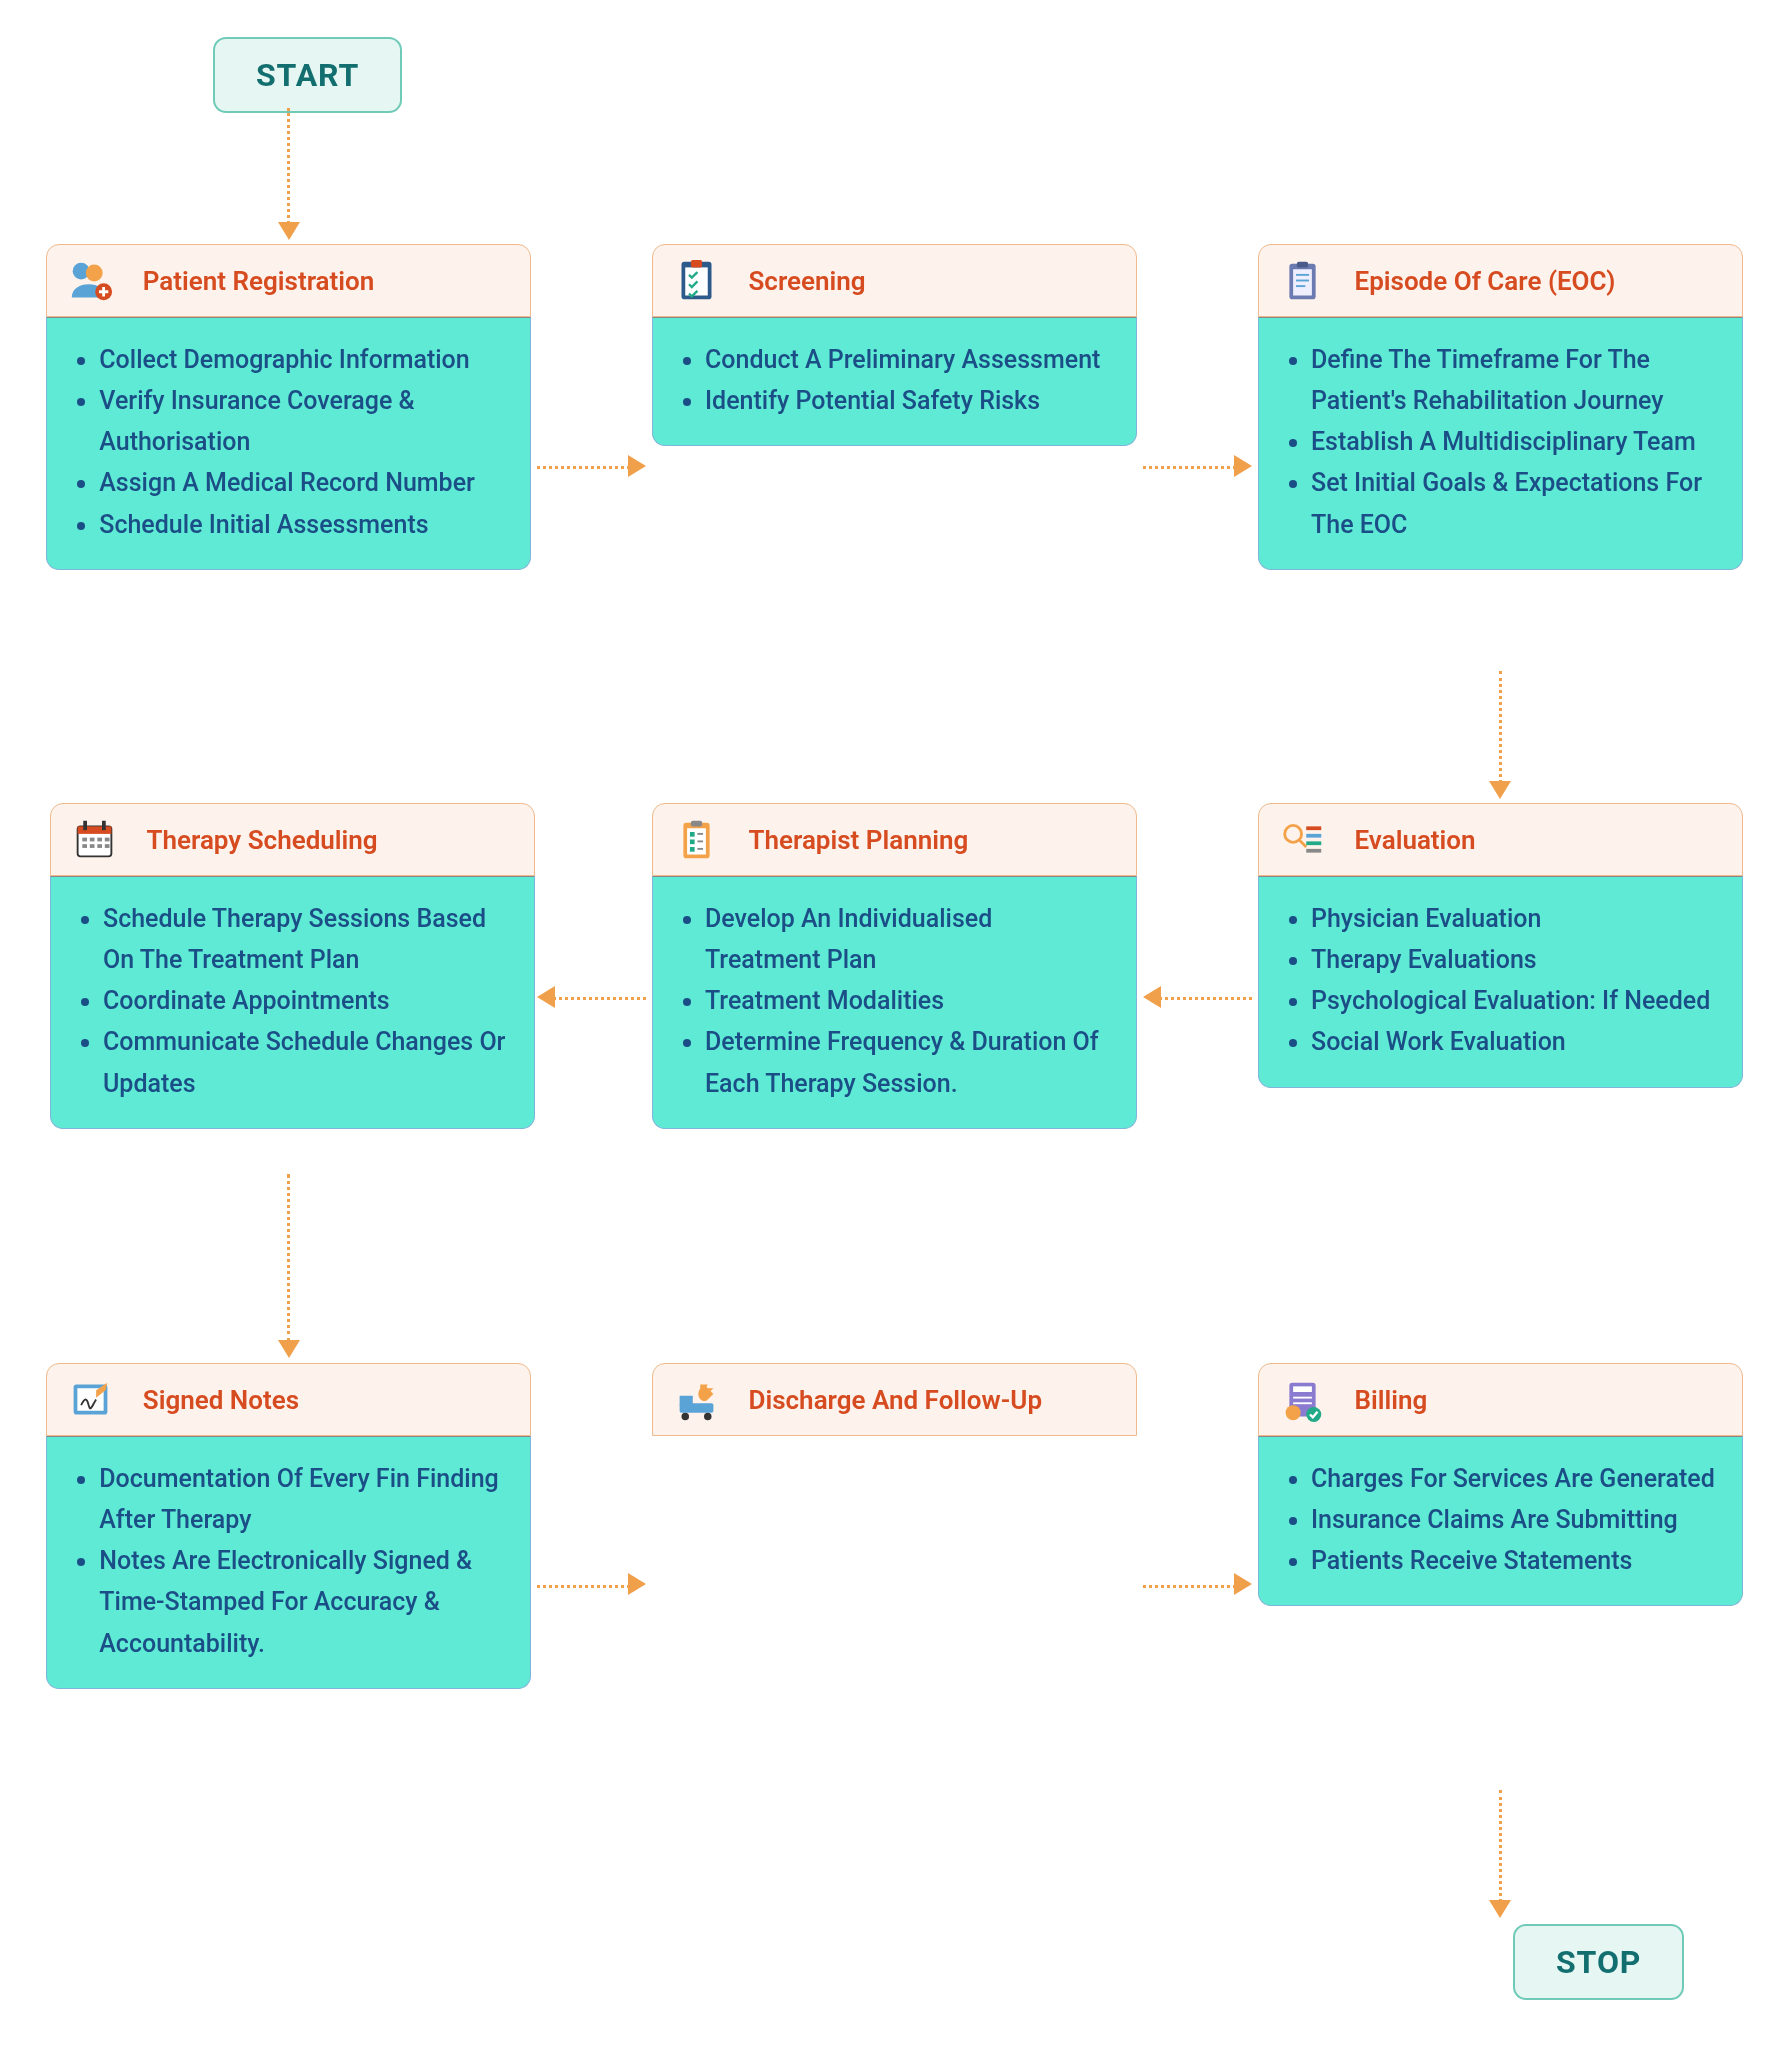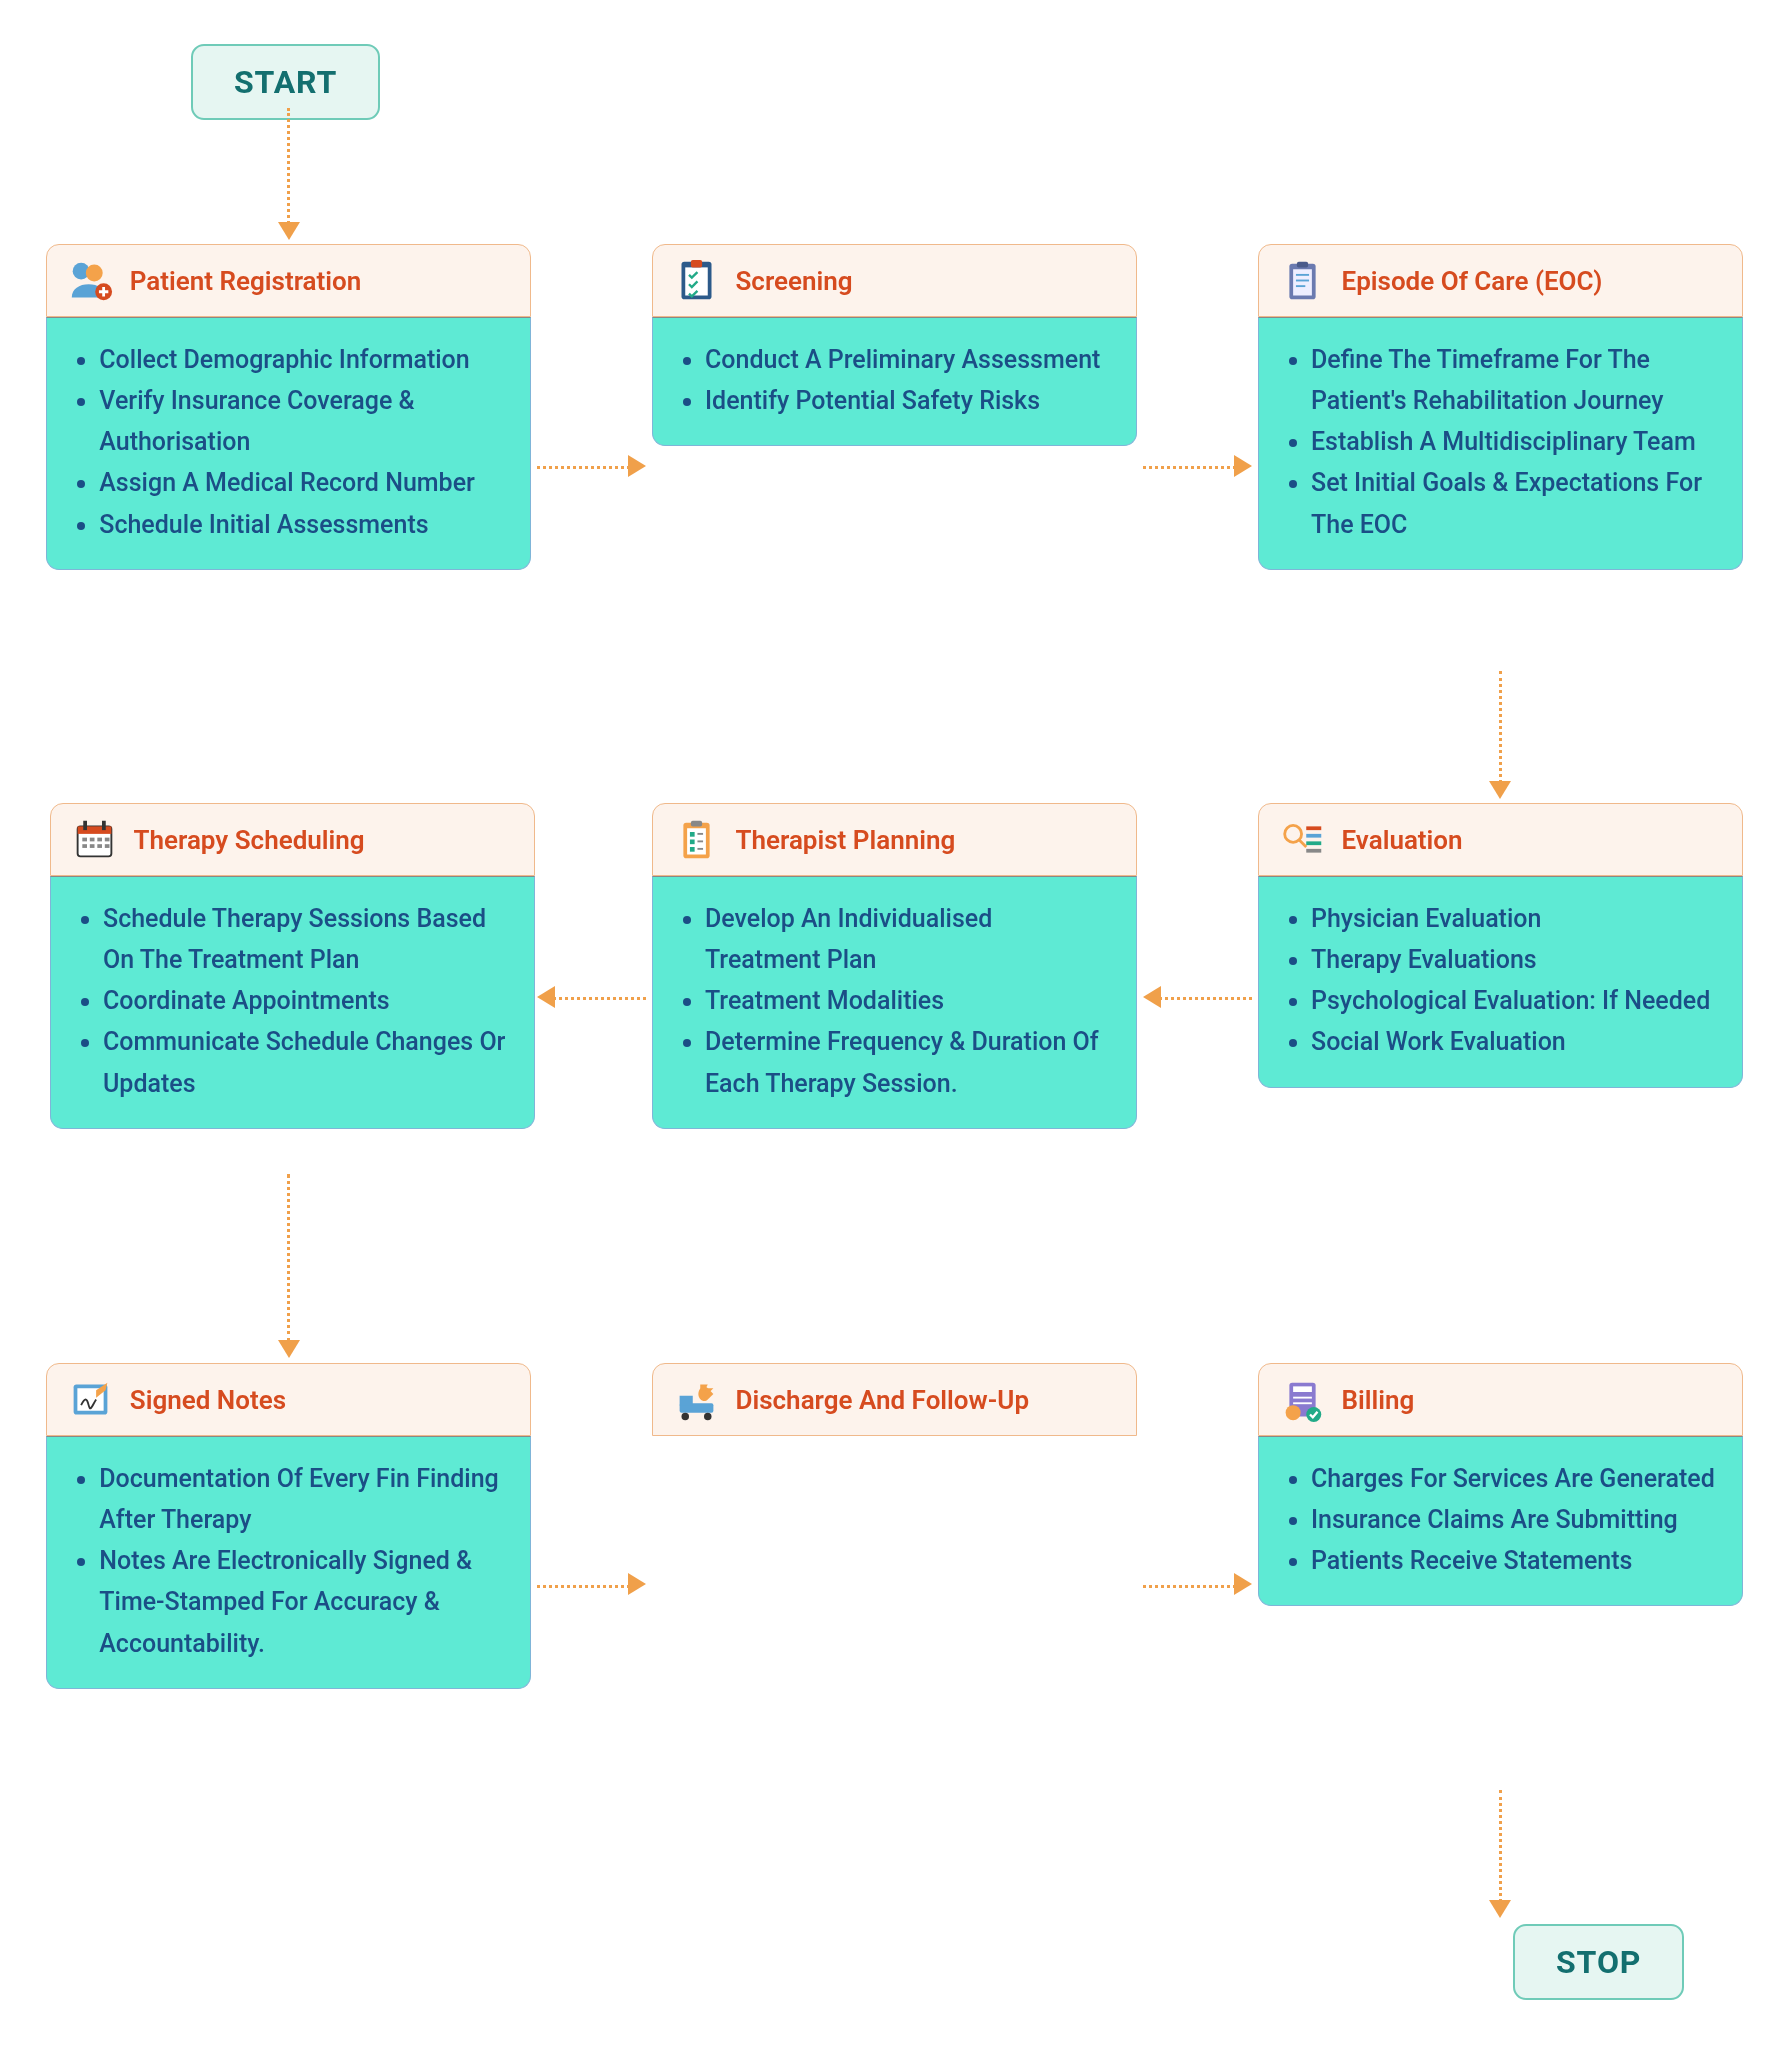--- a/index.html
+++ b/index.html
@@ -31,21 +31,21 @@
   border-radius: 13px;
   overflow: visible;
 }
 .card-header {
   background: #fdf3ec;
   border: 1.9px solid #f0b98b;
   border-radius: 13px 13px 0 0;
   padding: 13px 20.5px;
   display: flex;
   align-items: center;
-  gap: 17px;
+  gap: 30px;
 }
 .card-header .icon {
   width: 45px;
   height: 45px;
   flex: 0 0 45px;
   display:flex;align-items:center;justify-content:center;
 }
 .card-title {
   color: #d64b1f;
   font-size: 26px;
@@ -93,21 +93,21 @@
   border-left:11.2px solid transparent;
   border-right:11.2px solid transparent;
   border-top:18.6px solid #f0a04a;
 }
 </style>
 </head>
 <body>
 
 <div class="canvas">
 
-  <div class="terminal" style="left:154px;top:0px;margin-top:7px;">START</div>
+  <div class="terminal" style="left:176px;top:0px;">START</div>
 
   <div class="arrow arrow-v" style="left:250px;top:71px;height:116px;"></div>
   <div class="arrow-head-down" style="left:241px;top:185px;"></div>
 
   <div class="card" style="left:9.3px;top:207px;">
     <div class="card-header">
       <span class="icon">
         <svg viewBox="0 0 48 48">
             <circle cx="14" cy="14" r="9" fill="#5aa3d6"></circle>
             <circle cx="28" cy="16" r="9" fill="#f4a24a"></circle>

